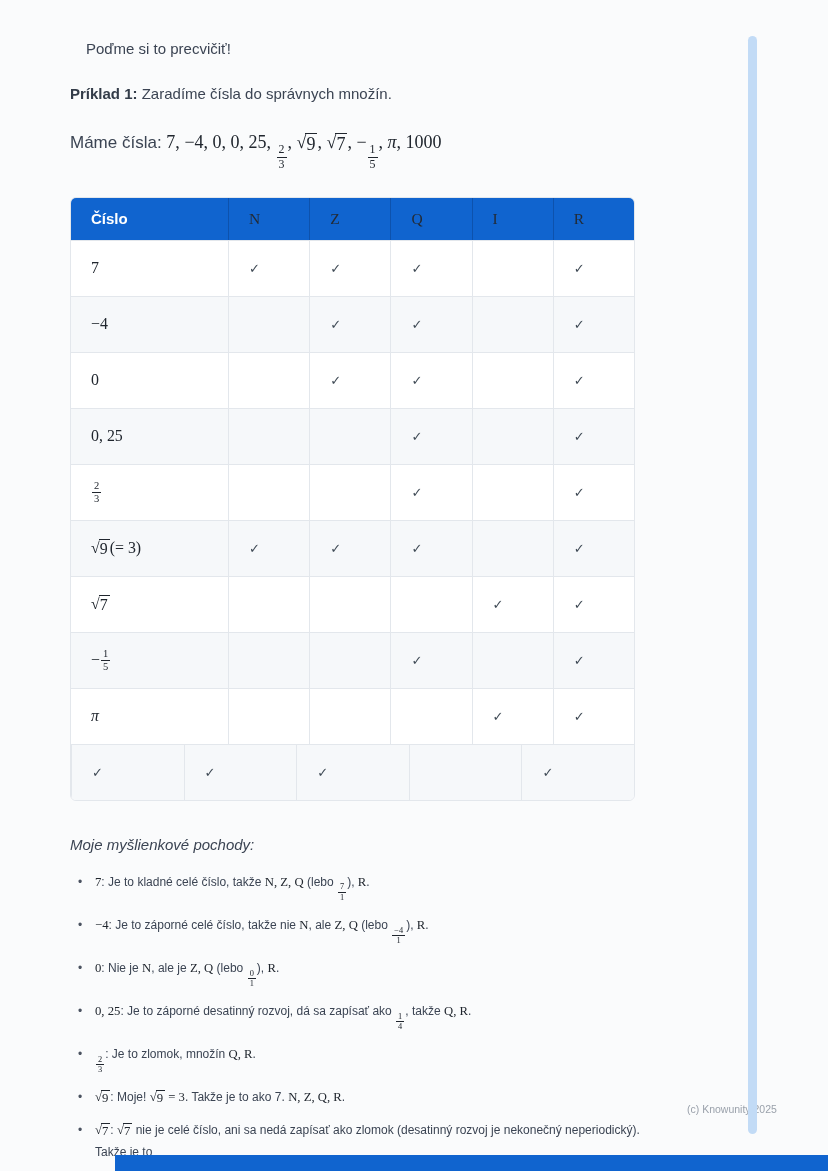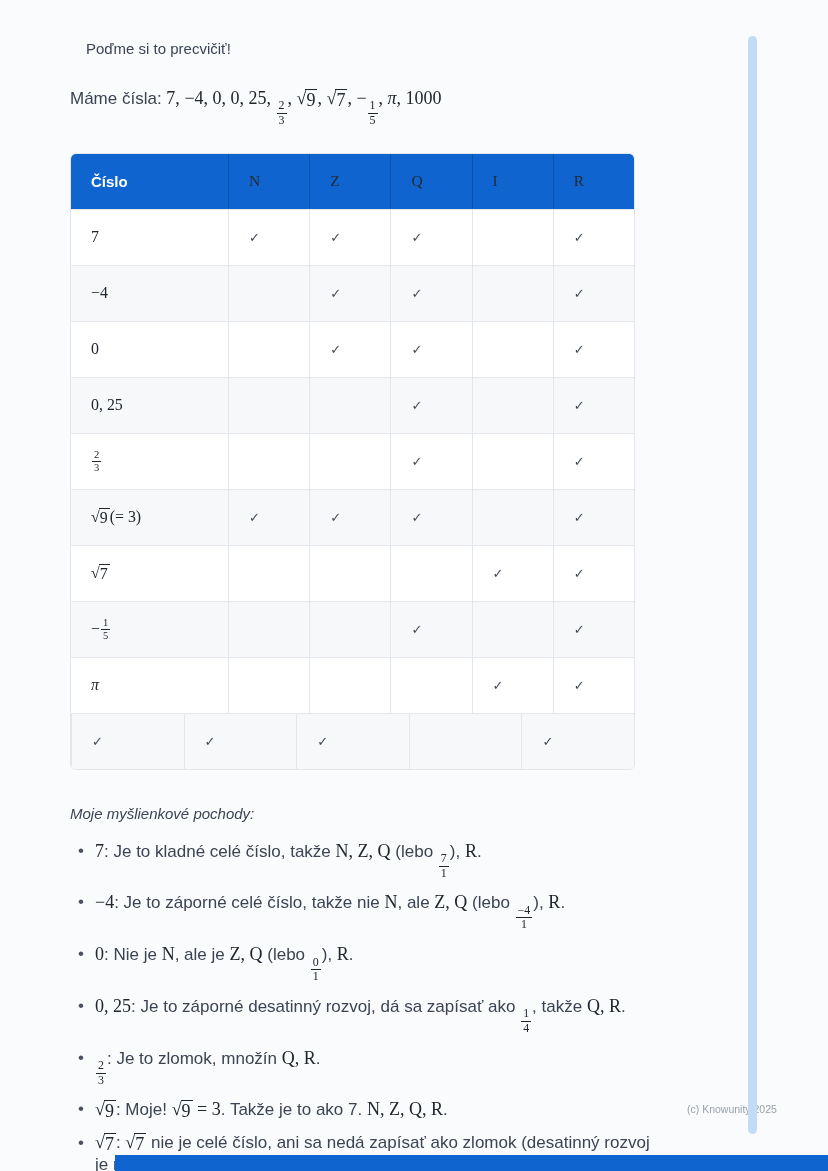--- a/index.html
+++ b/index.html
@@ -39,50 +39,51 @@
     font-size:0.70em;line-height:1.15;vertical-align:-0.45em;margin:0 1px;
   }
   .frac .num{padding:0 2px;border-bottom:1px solid currentColor;}
   .frac .den{padding:0 2px;}
   .sqrt{display:inline-flex;align-items:flex-start;font-family:"Liberation Serif","DejaVu Serif",serif;color:var(--math-text);font-size:1.06em;line-height:1.1;}
   .sqrt .sign{line-height:1.1;}
   .sqrt .rad{border-top:1.3px solid currentColor;padding:1px 2px 0 1px;margin-left:-1px;line-height:1.05;}
 
   
   .ntable{width:563px;border:1px solid var(--border);border-radius:6px;overflow:hidden;margin:0 0 35px;background:#ffffff;}
-  .thead{display:flex;background:var(--header-bg);height:55px;}
+  .thead{display:flex;background:var(--header-bg);height:42px;}
   .th{display:flex;align-items:center;padding-left:20px;box-sizing:border-box;}
   .th.first{width:157px;color:var(--header-text);font-weight:bold;font-size:15px;}
   .th.set{flex:1;border-left:1px solid rgba(10,50,110,0.35);
           font-family:"Liberation Serif","DejaVu Serif",serif;font-size:15.5px;color:var(--set-header-text);}
   .tr{display:flex;height:55px;border-top:1px solid var(--border);background:#ffffff;}
   .tr.alt{background:var(--row-alt-bg);}
   .td{display:flex;align-items:center;padding-left:20px;box-sizing:border-box;font-size:15px;}
   .td.first{width:157px;font-family:"Liberation Serif","DejaVu Serif",serif;color:var(--math-text);}
   .td.set{flex:1;border-left:1px solid var(--border);}
   .check{font-size:13px;color:var(--check);}
 
   
   p.notes-title{margin:16px 0 17px;font-size:15px;font-style:italic;line-height:18px;}
   ul.notes{list-style:none;margin:0;padding:0;width:588px;}
-  ul.notes li{position:relative;padding-left:25px;margin-bottom:11px;font-size:17px;line-height:22px;}
+  ul.notes li{position:relative;padding-left:25px;margin-bottom:11px;font-size:12px;line-height:22px;}
   ul.notes li::before{content:"\2022";position:absolute;left:8px;top:0;color:#4a5260;}
 
   .footer{position:absolute;left:687px;top:1103px;font-size:10.5px;color:var(--footer-text);}
   .scrollbar{position:absolute;left:748px;top:36px;width:9px;height:1098px;border-radius:5px;background:var(--scrollbar);}
   .bottom-bar{position:absolute;left:115px;right:0;bottom:0;height:16px;background:var(--header-bg);}
 </style>
 </head>
 <body>
 
 <div class="page">
   <div class="content">
 
     <p class="intro">Poďme si to precvičiť!</p>
 
+    <p class="example"><strong>Príklad 1:</strong><span> Zaradíme čísla do správnych množín.</span></p>
 
     <p class="numbers"><span class="tt">Máme čísla: </span><span class="tm">7, −4, 0, 0, 25, </span><span class="frac">
           <span class="num">2</span>
           <span class="den">3</span>
         </span><span class="tm">, </span><span class="sqrt">
           <span class="sign">√</span>
           <span class="rad">9</span>
         </span><span class="tm">, </span><span class="sqrt">
           <span class="sign">√</span>
           <span class="rad">7</span>

